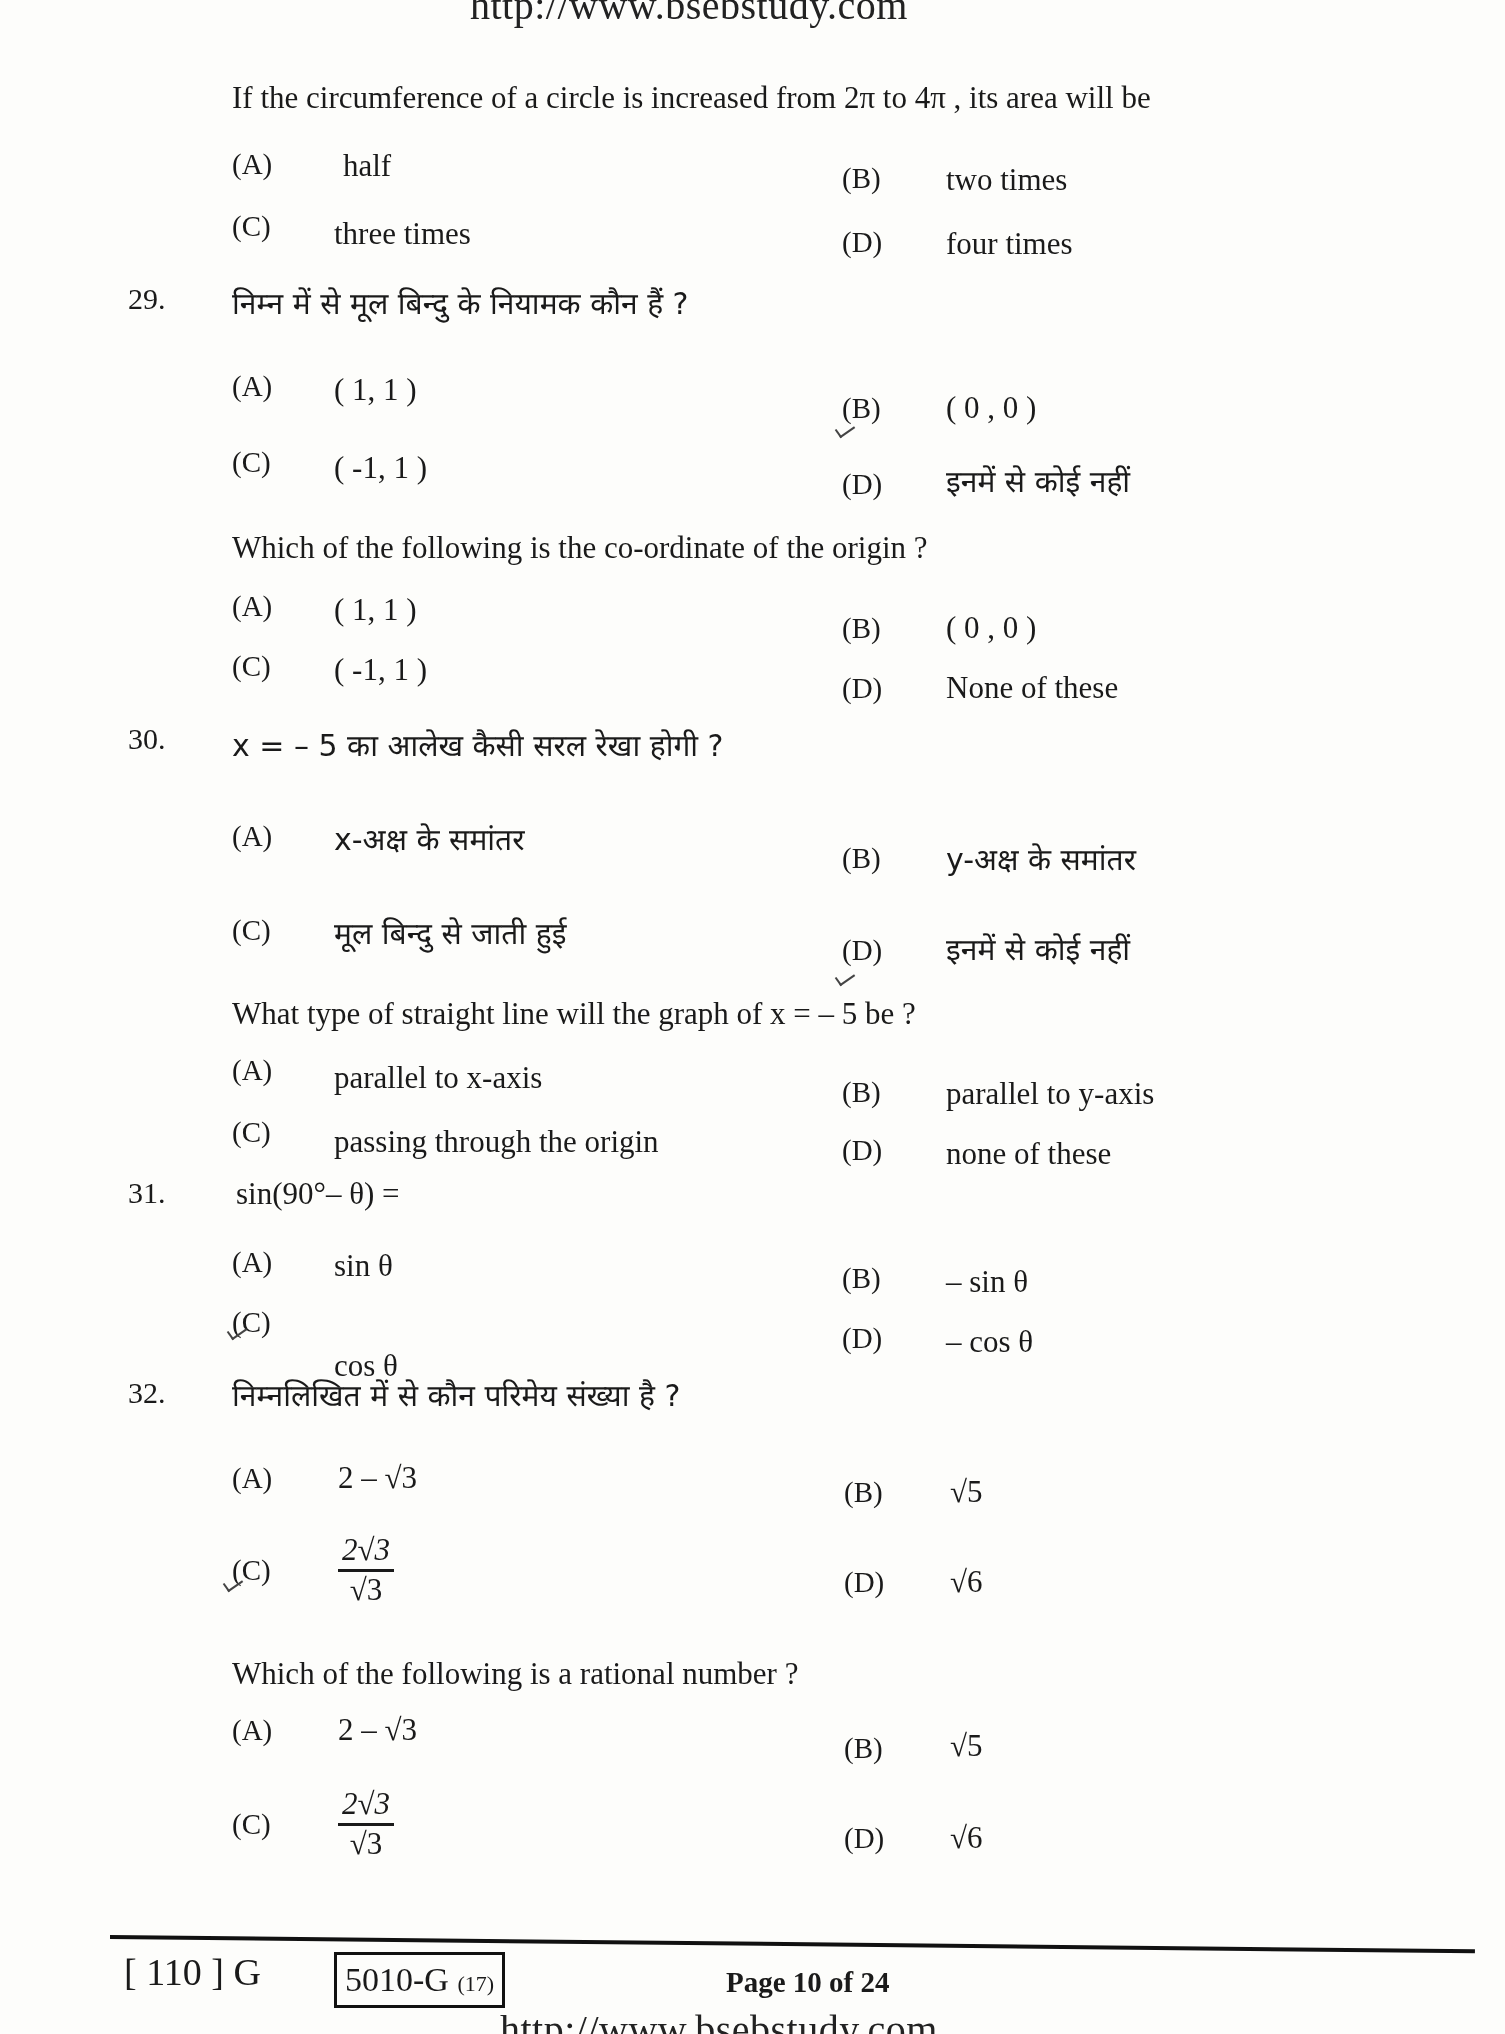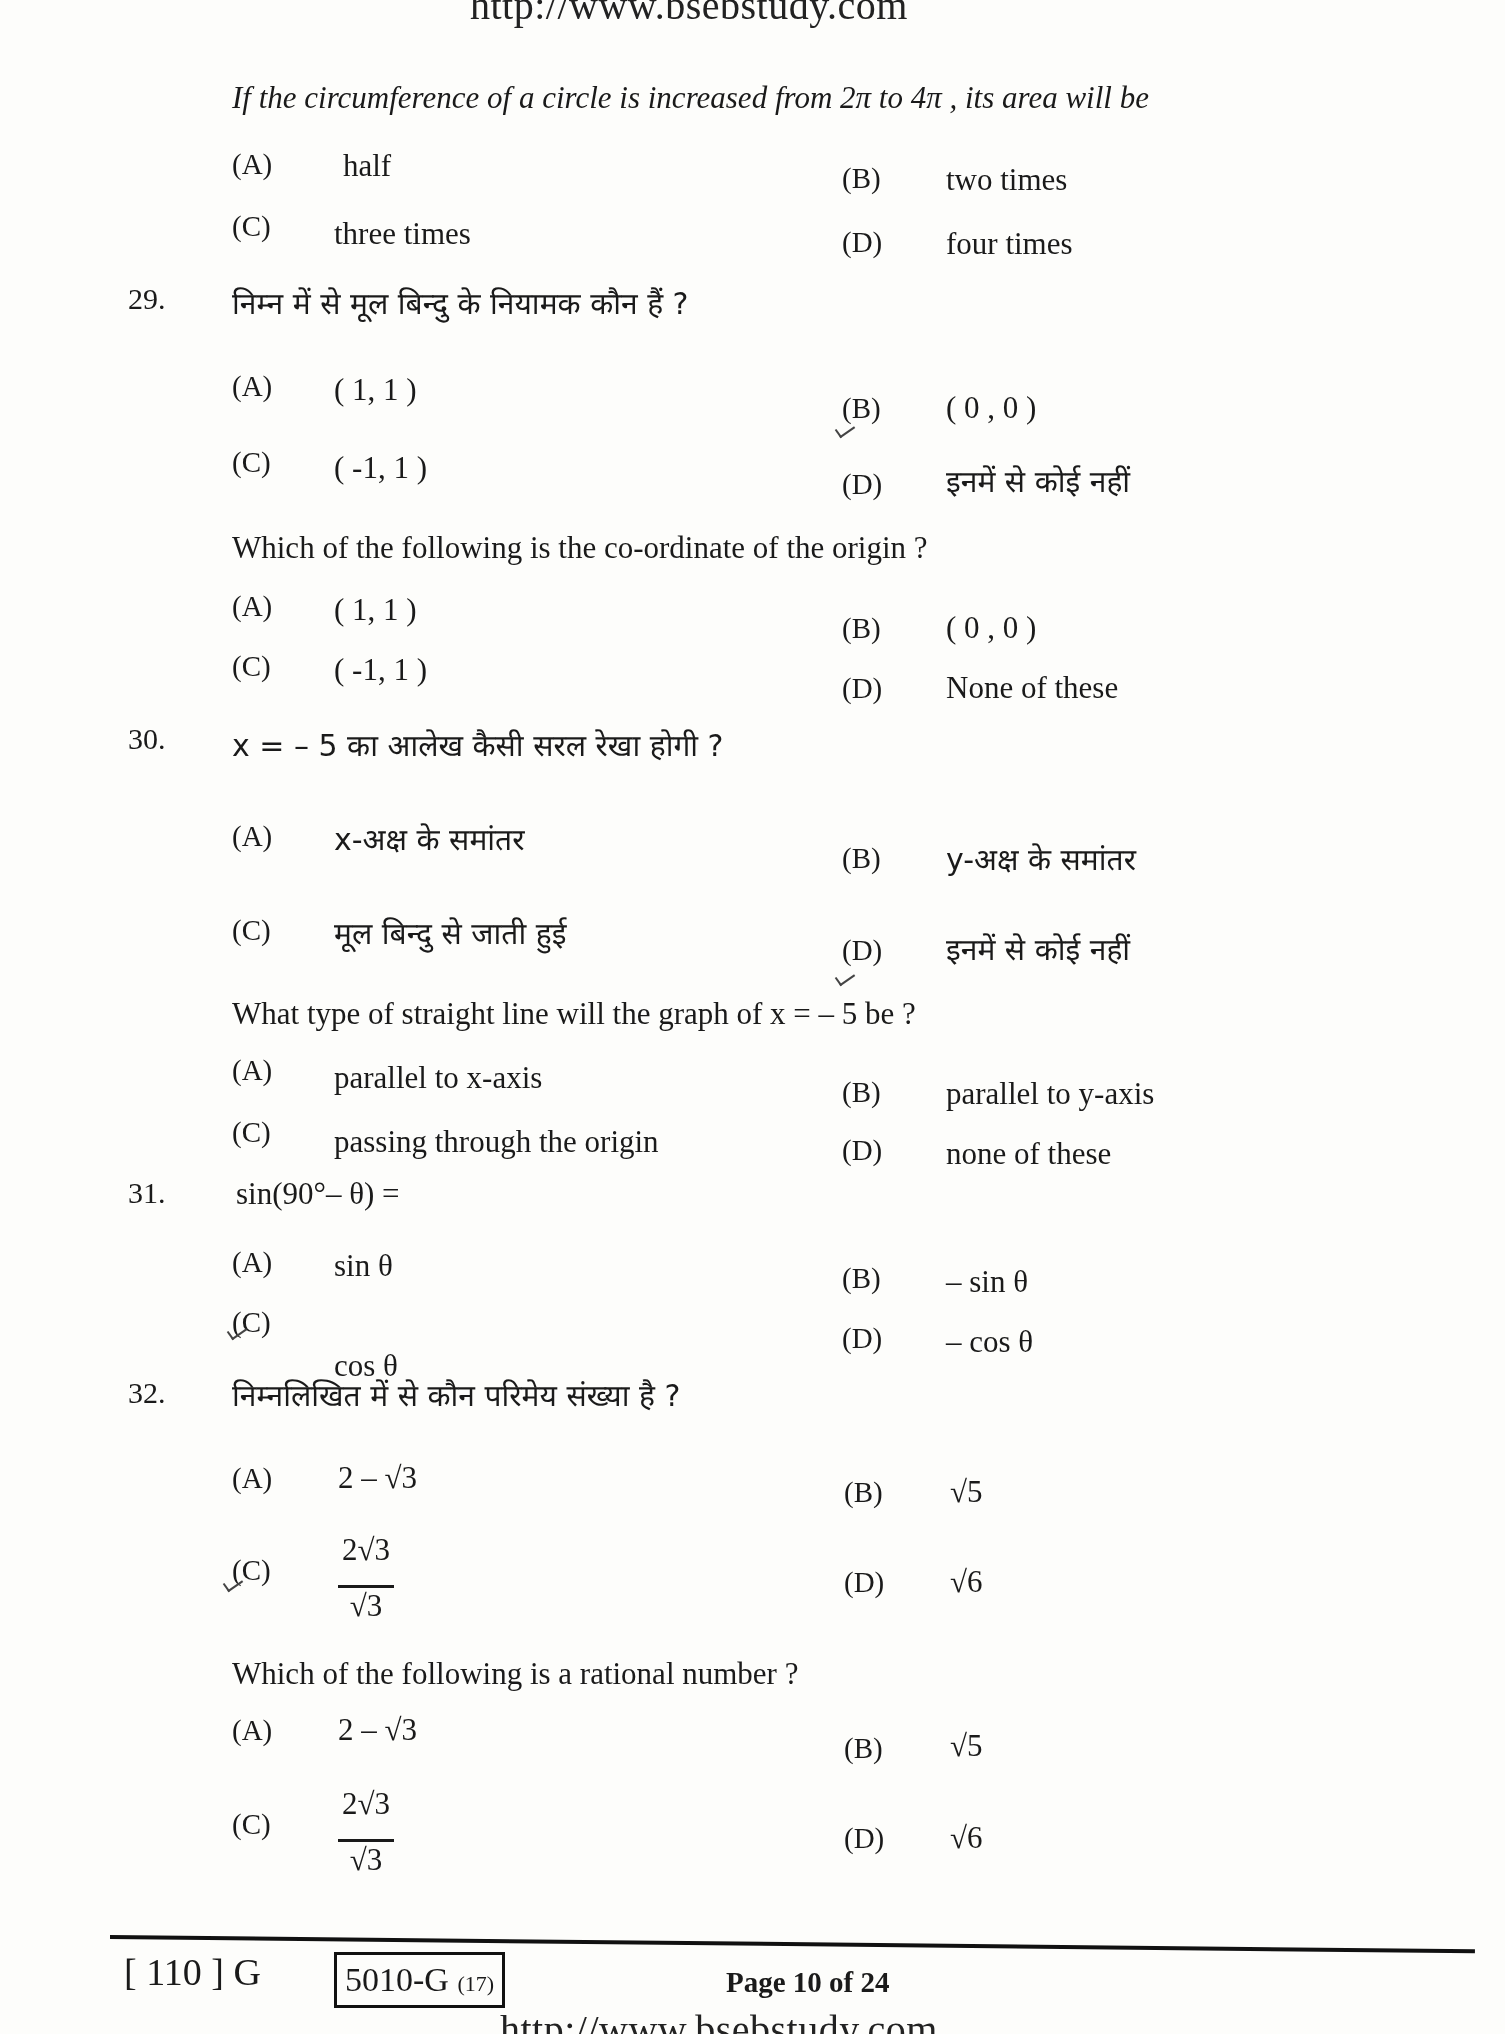--- a/index.html
+++ b/index.html
@@ -9,35 +9,35 @@
     font-family: "Liberation Serif", "DejaVu Serif", serif;
   }
   .abs { position: absolute; white-space: nowrap; }
   .url { font-size: 40px; color: #222; letter-spacing: 0.5px; }
   .q { font-size: 31px; }
   .qnum { font-size: 30px; }
   .opt-label { font-size: 29px; }
   .opt-text { font-size: 31px; }
   .deva { font-family: "DejaVu Sans", sans-serif; font-size: 30px; text-align: right; }
   .frac { display: inline-flex; flex-direction: column; align-items: center; font-size: 31px; line-height: 1.05; }
-  .frac .num { border-bottom: 3px solid #1a1a1a; padding: 0 4px 18px; }
+  .frac .num { border-bottom: 3px solid #1a1a1a; padding: 0 4px 2px; font-style: italic; }
   .frac .den { padding-top: 2px; }
   .rule { position: absolute; left: 110px; width: 1365px; height: 4px; background: #111; transform: rotate(0.6deg); transform-origin: left; }
   .footer { font-size: 38px; }
   .boxcode { border: 3px solid #111; padding: 6px 8px; font-size: 34px; text-align: right; }
   .boxcode small { font-size: 22px; }
   .page { font-size: 29px; font-weight: bold; }
   .tick { position: absolute; border-left: 2px solid #444; border-bottom: 2px solid #444; width: 16px; height: 8px; transform: rotate(-35deg); }
 </style>
 </head>
 <body>
 
 <div class="abs url" style="left:470px; top:-18px;">http://www.bsebstudy.com</div>
 
-<div class="abs q" style="left:232px; top:80px;font-style:italic;">If the circumference of a circle is increased from 2π to 4π , its area will be</div>
+<div class="abs q" style="left:232px; top:80px;">If the circumference of a circle is increased from 2π to 4π , its area will be</div>
 <div class="abs opt-label" style="left:232px; top:148px;">(A)</div>
 <div class="abs opt-text" style="left:334px; top:148px;margin-left:9px;">half</div>
 <div class="abs opt-label" style="left:842px; top:162px;">(B)</div>
 <div class="abs opt-text" style="left:946px; top:162px;">two times</div>
 <div class="abs opt-label" style="left:232px; top:210px;">(C)</div>
 <div class="abs opt-text" style="left:334px; top:216px;">three times</div>
 <div class="abs opt-label" style="left:842px; top:226px;">(D)</div>
 <div class="abs opt-text" style="left:946px; top:226px;">four times</div>
 
 <div class="abs qnum" style="left:128px; top:282px;">29.</div>

